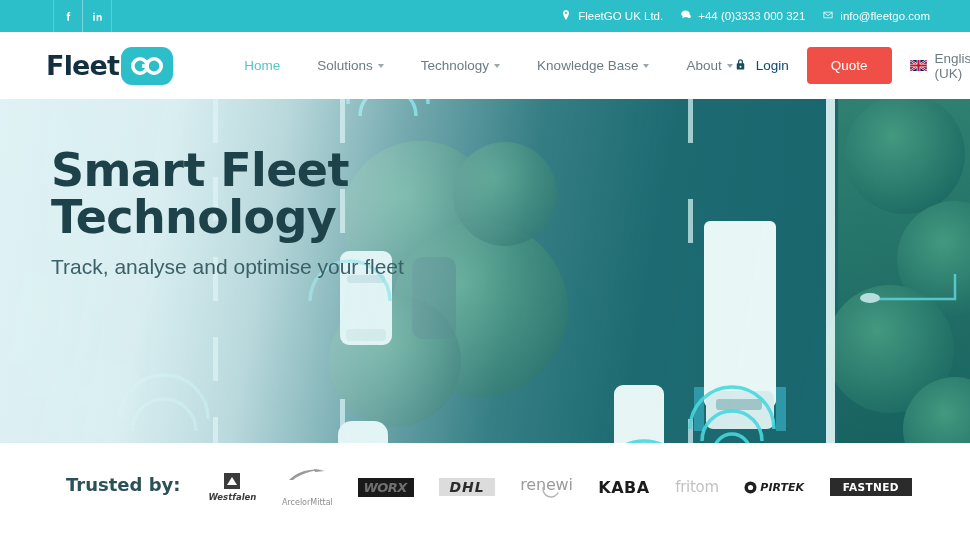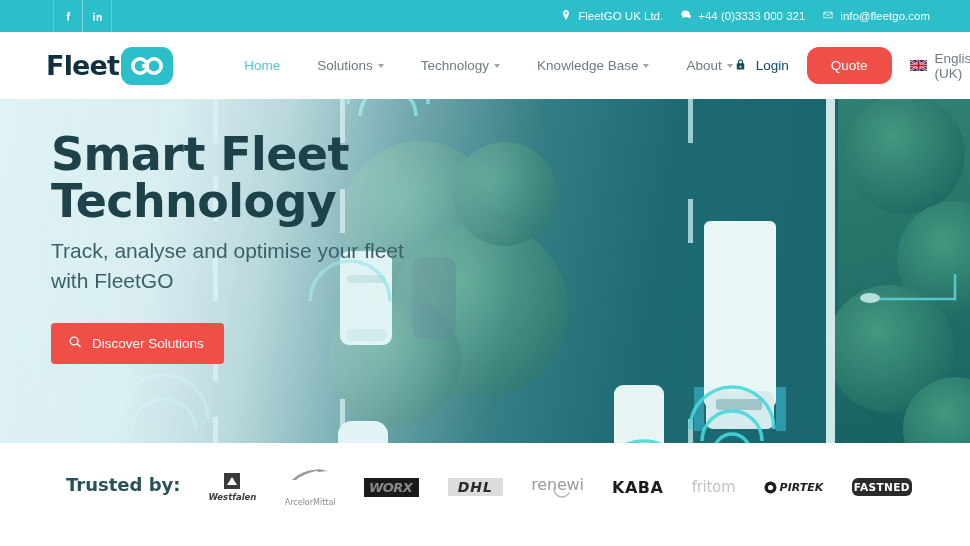--- a/index.html
+++ b/index.html
@@ -70,21 +70,21 @@
   .nav-link.active { color: #58c4cb; }
   .caret { width: 0; height: 0; border-left: 3.5px solid transparent;
            border-right: 3.5px solid transparent; border-top: 4.5px solid #9aa7ad; }
 
   .nav-right { margin-left: auto; display: flex; align-items: center; gap: 18px; }
   .login-btn { display: flex; align-items: center; gap: 8px; cursor: pointer; }
   .login-btn svg { width: 15px; height: 17px; fill: #1b4d54; }
   .login-btn span { font-size: 13.5px; color: #0c4a6e; }
   .quote-btn {
     background: #ef4f47; color: #ffffff; font-size: 13.5px;
-    padding: 11px 24px; border-radius: 12px; border: none;
+    padding: 11px 24px; border-radius: 4px; border: none;
     cursor: pointer; font-family: "Liberation Sans", sans-serif;
   }
   .lang { display: flex; align-items: center; gap: 8px; cursor: pointer; }
   .lang-label { font-size: 13.5px; color: #6d7b82; }
   .flag { width: 17px; height: 11px; flex: none; }
 
   
   .hero {
     position: relative; height: 344px; overflow: hidden;
     background: #dff2f5;
@@ -94,21 +94,21 @@
     position: absolute; inset: 0;
     background: linear-gradient(100deg,
       rgba(223,242,245,1) 0%,
       rgba(223,242,245,0.97) 17%,
       rgba(223,242,245,0.80) 28%,
       rgba(216,240,243,0.45) 40%,
       rgba(200,235,238,0.15) 53%,
       rgba(190,232,236,0.02) 66%,
       rgba(180,230,235,0) 100%);
   }
-  .hero-copy { position: absolute; left: 51px; top: 32px; width: 470px; }
+  .hero-copy { position: absolute; left: 51px; top: 48px; width: 470px; }
   .hero-h1 {
     font-size: 46px; line-height: 47px; font-weight: bold;
     color: #1e4249; letter-spacing: -0.6px;
     font-family: "DejaVu Sans", sans-serif;
   }
   .hero-sub {
     margin-top: 11px; font-size: 21px; line-height: 30px;
     color: #3c6067; font-weight: normal;
   }
   .discover-btn {
@@ -354,30 +354,21 @@
   </svg>
   <div class="hero-scrim"></div>
 
   <div class="hero-copy">
     <h1 class="hero-h1">
       <span>Smart Fleet</span><br>
       <span>Technology</span>
     </h1>
     <p class="hero-sub">
       <span>Track, analyse and optimise your fleet</span><br>
-      <span>with FleetGO</span>
     </p>
-    <button class="discover-btn">
-      <span>
-        <svg viewBox="0 0 24 24">
-            <path d="M10.3 2.5a7.8 7.8 0 105 13.8l5.2 5.2 1.7-1.7-5.2-5.2A7.8 7.8 0 0010.3 2.5zm0 2.4a5.4 5.4 0 110 10.8 5.4 5.4 0 010-10.8z"></path>
-          </svg>
-      </span>
-      <span>Discover Solutions</span>
-    </button>
   </div>
 </div>
 
 <div class="trusted">
   <div class="trusted-label">Trusted by:</div>
   <div class="logo-row">
 
     <div class="client-logo">
       <svg width="16" height="16" viewBox="0 0 16 16">
         <rect width="16" height="16" fill="#3b3b3b"></rect>
@@ -389,21 +380,21 @@
 
     <div class="client-logo">
       <svg width="40" height="13" viewBox="0 0 40 13">
         <path d="M2 12 C10 4, 22 0, 36 2 C26 2, 13 6, 6 12 Z" fill="#9a9a9a"></path>
         <path d="M27 1 L38 3 L28 4 Z" fill="#9a9a9a"></path>
       </svg>
       <span class="cl-txt" style="font-size:8px;color:#8d8d8d;margin-top:17px;">ArcelorMittal</span>
     </div>
 
     <div class="client-logo">
-      <span class="cl-txt" style="font-size:13px;font-weight:bold;font-style:italic;color:#f97316;background:#1a1a1a;padding:2px 7px 2px 5px;letter-spacing:-0.5px;">WORX</span>
+      <span class="cl-txt" style="font-size:13px;font-weight:bold;font-style:italic;color:#d946ef;background:#1a1a1a;padding:2px 7px 2px 5px;letter-spacing:-0.5px;">WORX</span>
     </div>
 
     <div class="client-logo">
       <span class="cl-txt" style="font-size:14px;font-weight:bold;font-style:italic;color:#2b2b2b;background:#dcdcdc;padding:1px 10px;letter-spacing:1px;">DHL</span>
     </div>
 
     <div class="client-logo">
       <span class="cl-txt" style="font-size:16px;color:#9c9c9c;letter-spacing:-0.2px;">renewi</span>
       <svg width="34" height="12" viewBox="0 0 34 12" style="margin-top:-7px;">
         <circle cx="21" cy="2" r="8" fill="none" stroke="#b4b4b4" stroke-width="1.4" stroke-dasharray="34 14" transform="rotate(40 21 2)"></circle>
@@ -422,18 +413,18 @@
       <div style="display:flex;align-items:flex-end;gap:3px;">
         <svg width="13" height="13" viewBox="0 0 13 13">
           <circle cx="6.5" cy="6.5" r="6" fill="#1f1f1f"></circle>
           <circle cx="6.5" cy="6.5" r="2.6" fill="#ffffff"></circle>
         </svg>
         <span class="cl-txt" style="font-size:11px;font-weight:bold;font-style:italic;color:#1f1f1f;">PIRTEK</span>
       </div>
     </div>
 
     <div class="client-logo">
-      <span class="cl-txt" style="font-size:10.5px;font-weight:bold;color:#ffffff;background:#2b2b2b;padding:3px 2px;letter-spacing:0.4px;border-radius:6px;">FASTNED</span>
+      <span class="cl-txt" style="font-size:10.5px;font-weight:bold;color:#ffffff;background:#2b2b2b;padding:3px 13px;letter-spacing:0.4px;">FASTNED</span>
     </div>
 
   </div>
 
 </div>
 
 </body></html>

